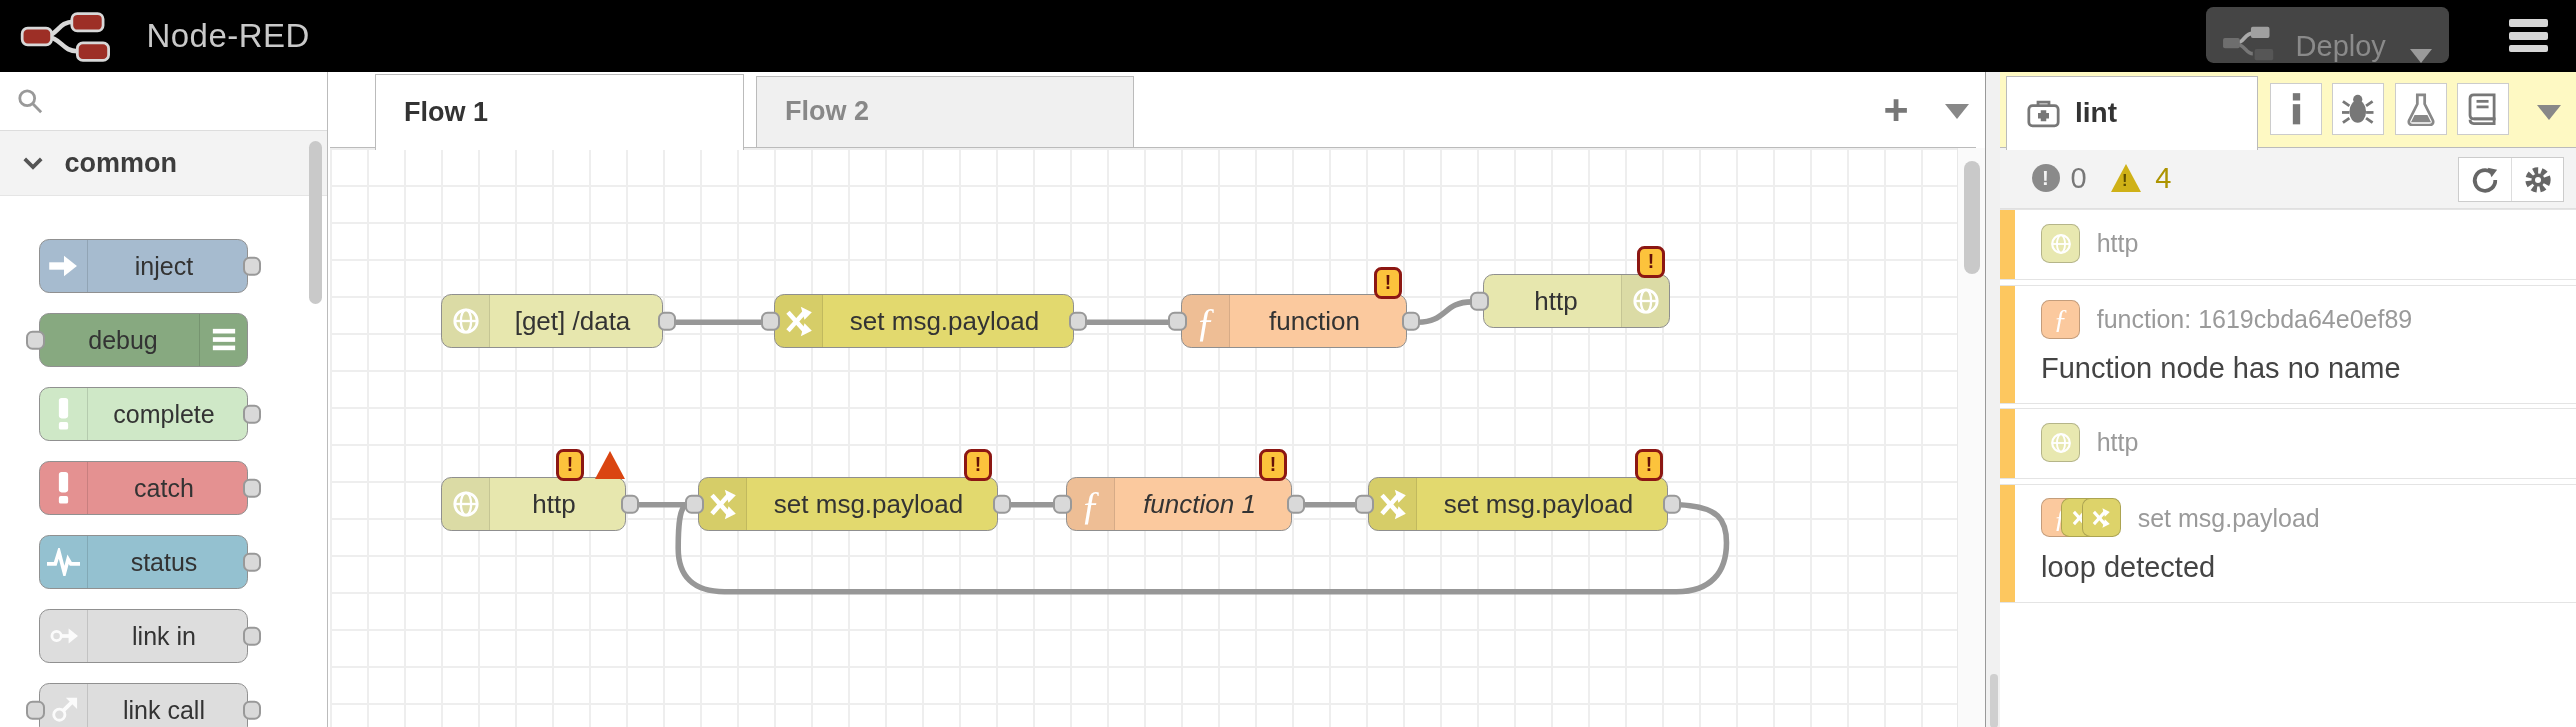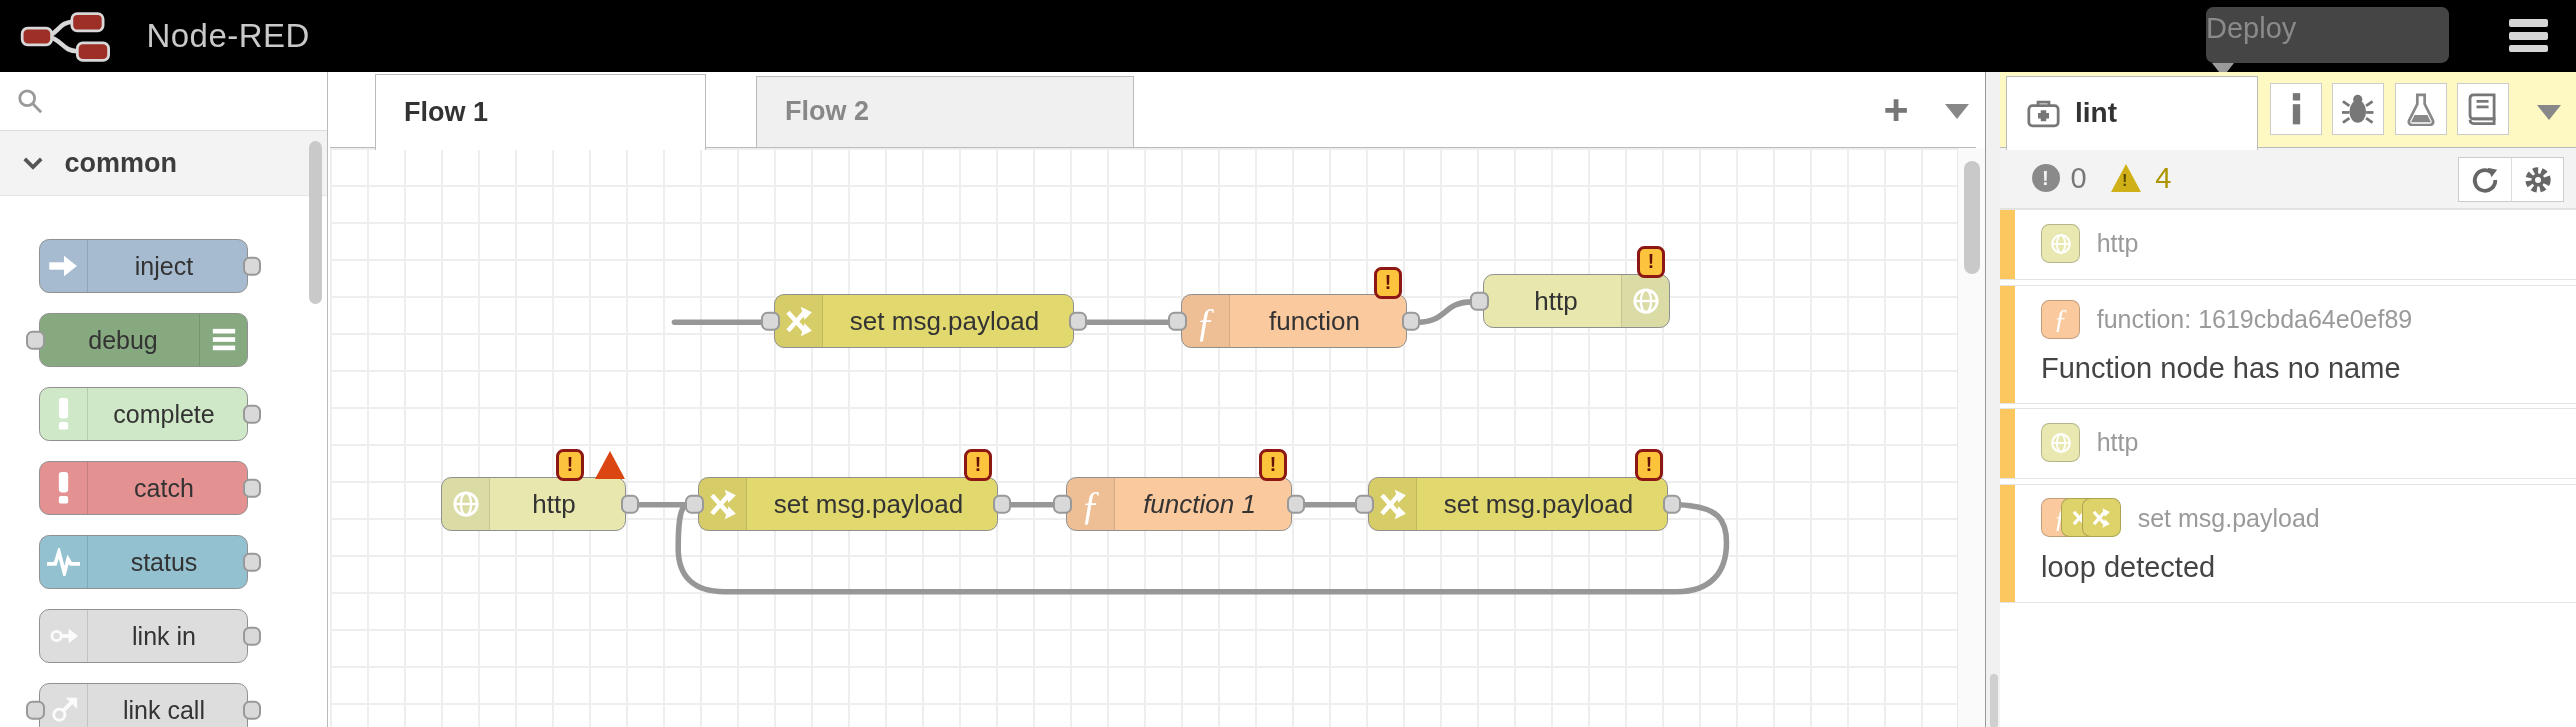--- a/index.html
+++ b/index.html
@@ -3,21 +3,21 @@
 <meta charset="utf-8">
 <style>
   html,body{margin:0;padding:0;background:#fff;}
   *{box-sizing:border-box;font-family:"Liberation Sans",sans-serif;}
   #app{position:relative;width:2576px;height:728px;overflow:hidden;background:#fff;}
 
   
   .header{position:absolute;left:0;top:0;width:2576px;height:72px;background:#000;display:flex;align-items:center;}
   .logo{margin-left:20.4px;display:flex;align-items:center;}
   .app-title{color:#c9c9c9;font-size:33px;margin-left:15px;letter-spacing:0.5px;}
-  .deploy-btn{position:absolute;left:2206px;top:7.4px;width:243px;height:56px;background:#454545;border-radius:7.4px;display:flex;align-items:flex-start;justify-content:center;gap:18.5px;flex-direction:column;}
+  .deploy-btn{position:absolute;left:2206px;top:7.4px;width:243px;height:56px;background:#454545;border-radius:7.4px;display:flex;align-items:flex-end;justify-content:center;gap:18.5px;}
   .deploy-label{color:#8a8a8a;font-size:29px;}
   .deploy-chevron{width:0;height:0;border-left:11px solid transparent;border-right:11px solid transparent;border-top:14px solid #9a9a9a;margin-left:5.6px;}
   .hamburger{position:absolute;left:2509px;top:19.4px;width:39px;height:33px;display:flex;flex-direction:column;justify-content:space-between;cursor:pointer;}
   .hamburger div{height:7.4px;background:#d6d6d6;border-radius:1.9px;}
 
   
   .palette{position:absolute;left:0;top:72px;width:328px;height:656px;background:#fff;border-right:1.9px solid #bbb;overflow:hidden;}
   .pal-search{height:59px;border-bottom:1.9px solid #ddd;display:flex;align-items:center;padding-left:16.7px;gap:11px;}
   .pal-search input{border:none;outline:none;font-size:28px;color:#555;width:222px;}
   .pal-search input::placeholder{color:#b9b9b9;}
@@ -27,21 +27,21 @@
   .pal-icon.left{left:0;border-right:1.9px solid rgba(0,0,0,0.12);}
   .pal-icon.right{right:0;border-left:1.9px solid rgba(0,0,0,0.12);}
   .pal-label{flex:1;text-align:center;}
   .port{position:absolute;width:18.5px;height:18.5px;background:#d9d9d9;border:2.8px solid #999;border-radius:6.5px;top:50%;transform:translateY(-50%);}
   .port.out{right:-14px;} .port.in{left:-14px;}
   .pal-scroll{position:absolute;left:309px;top:69px;width:13px;height:163px;border-radius:6.5px;background:#c9c9c9;}
 
   
   .tabbar{position:absolute;left:330px;top:72px;width:1646px;height:76px;background:#fff;border-bottom:1.9px solid #bbb;}
   .flow-tab{position:absolute;display:flex;align-items:center;padding-left:28px;font-size:27px;}
-  .flow-tab.active{left:45px;top:1.9px;width:331px;height:76px;background:#fff;border:1.9px solid #bbb;border-bottom:none;color:#333;font-weight:bold;z-index:2;}
+  .flow-tab.active{left:45px;top:1.9px;width:369px;height:76px;background:#fff;border:1.9px solid #bbb;border-bottom:none;color:#333;font-weight:bold;z-index:2;}
   .flow-tab.inactive{left:426px;top:3.7px;width:378px;height:72px;background:#f0f0f0;border:1.9px solid #bbb;color:#888;font-weight:bold;}
   .tab-plus{position:absolute;left:1544px;top:15px;width:44px;height:44px;color:#777;font-size:43px;font-weight:bold;display:flex;align-items:center;justify-content:center;}
   .tab-chevron{position:absolute;left:1615px;top:31.5px;width:0;height:0;border-left:12px solid transparent;border-right:12px solid transparent;border-top:15px solid #888;}
 
   
   .canvas{position:absolute;left:330px;top:148px;width:1628px;height:580px;background:#fff;
     background-image:linear-gradient(#eeeeee 1.9px,transparent 1.9px),linear-gradient(90deg,#eeeeee 1.9px,transparent 1.9px);
     background-size:37px 37px;overflow:hidden;}
   .wires{position:absolute;left:0;top:0;}
   .fnode{position:absolute;height:54px;border:1.9px solid #8f8f8f;border-radius:10.2px;font-size:26px;color:#333;display:flex;align-items:center;}
@@ -236,20 +236,31 @@
     <svg class="wires" width="1628" height="580" viewBox="0 0 1758 626">
       <path d="M372,188 L467,188" stroke="#979797" stroke-width="6" fill="none" stroke-linecap="round"></path>
       <path d="M815,188 L907,188" stroke="#979797" stroke-width="6" fill="none" stroke-linecap="round"></path>
       <path d="M1175,188 C1206,188 1202,166 1233,166" stroke="#979797" stroke-width="6" fill="none" stroke-linecap="round"></path>
       <path d="M332,385 L385,385" stroke="#979797" stroke-width="6" fill="none" stroke-linecap="round"></path>
       <path d="M733,385 L783,385" stroke="#979797" stroke-width="6" fill="none" stroke-linecap="round"></path>
       <path d="M1051,385 L1109,385" stroke="#979797" stroke-width="6" fill="none" stroke-linecap="round"></path>
       <path d="M1457,385 C1500,387 1508,402 1508,426 C1508,458 1491,479 1454,479 L426,479 C392,479 376,462 376,432 C376,404 378,388 385,385" stroke="#979797" stroke-width="6" fill="none" stroke-linecap="round"></path>
     </svg>
 
+    <div class="fnode n-httpin" style="left:111px;top:146px;width:222px;">
+      <div class="icon-zone left">
+        <svg width="28" height="28" viewBox="0 0 30 30">
+          <circle cx="15" cy="15" r="12" fill="none" stroke="#fff" stroke-width="3"></circle>
+          <ellipse cx="15" cy="15" rx="5.5" ry="12" fill="none" stroke="#fff" stroke-width="2.5"></ellipse>
+          <line x1="3" y1="15" x2="27" y2="15" stroke="#fff" stroke-width="2.5"></line>
+        </svg>
+      </div>
+      <div class="nlabel pad-l">[get] /data</div>
+      <div class="port out"></div>
+    </div>
 
     <div class="fnode n-change" style="left:444px;top:146px;width:300px;">
       <div class="icon-zone left">
         <svg width="30" height="33" viewBox="0 0 32 36">
           <path d="M4 8 L22 28" stroke="#fff" stroke-width="5" fill="none"></path>
           <path d="M22 8 L4 28" stroke="#fff" stroke-width="5" fill="none"></path>
           <polygon points="18,2 30,8 22,16" fill="#fff"></polygon>
           <polygon points="22,20 30,28 18,34" fill="#fff"></polygon>
         </svg>
       </div>

